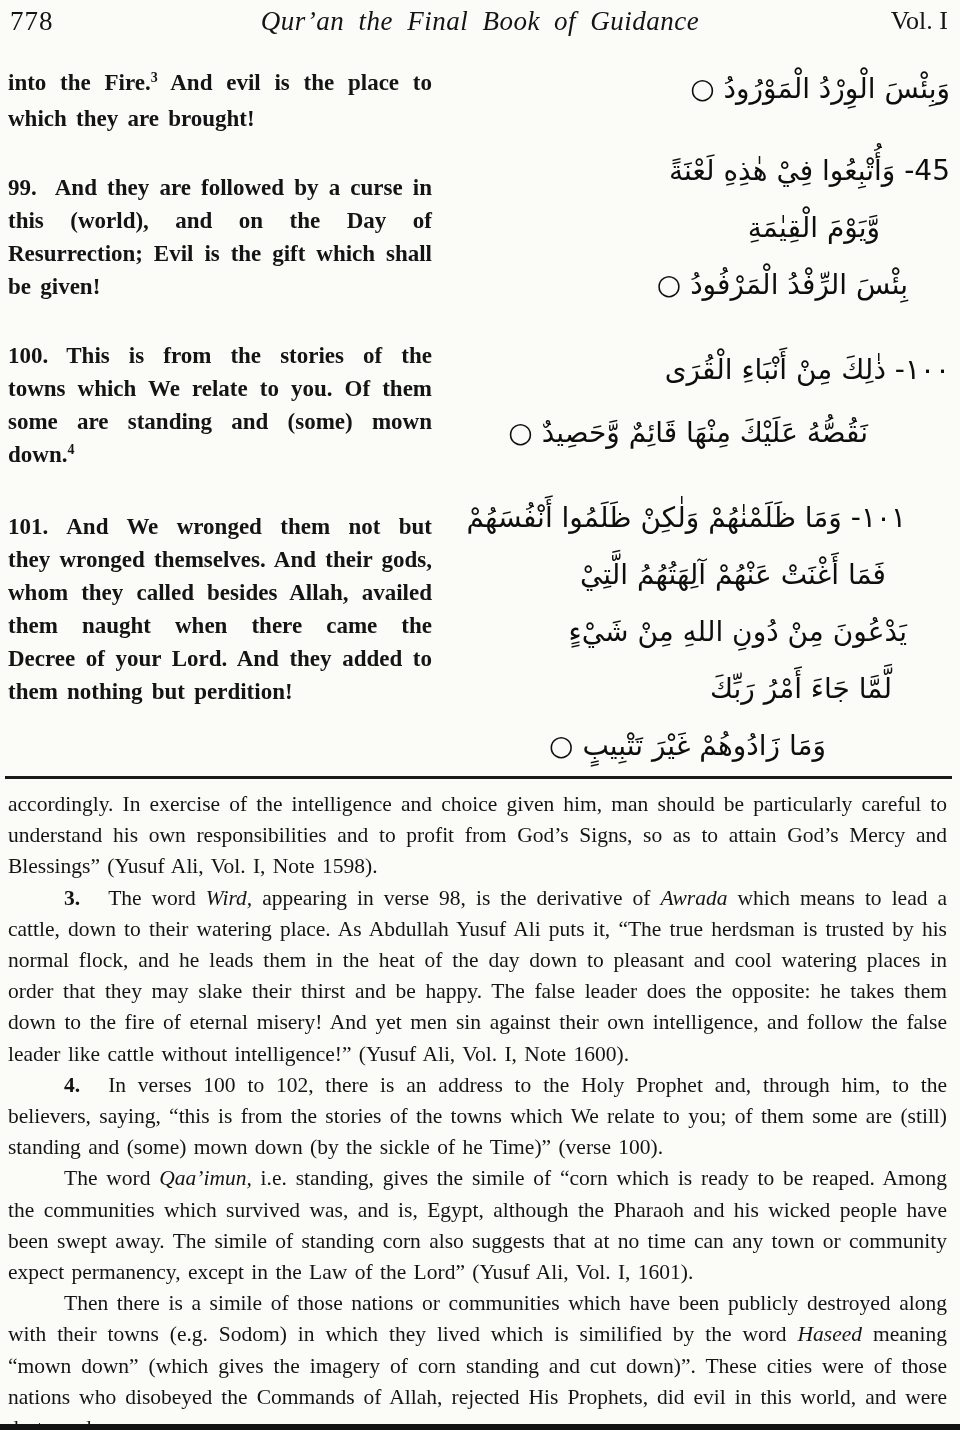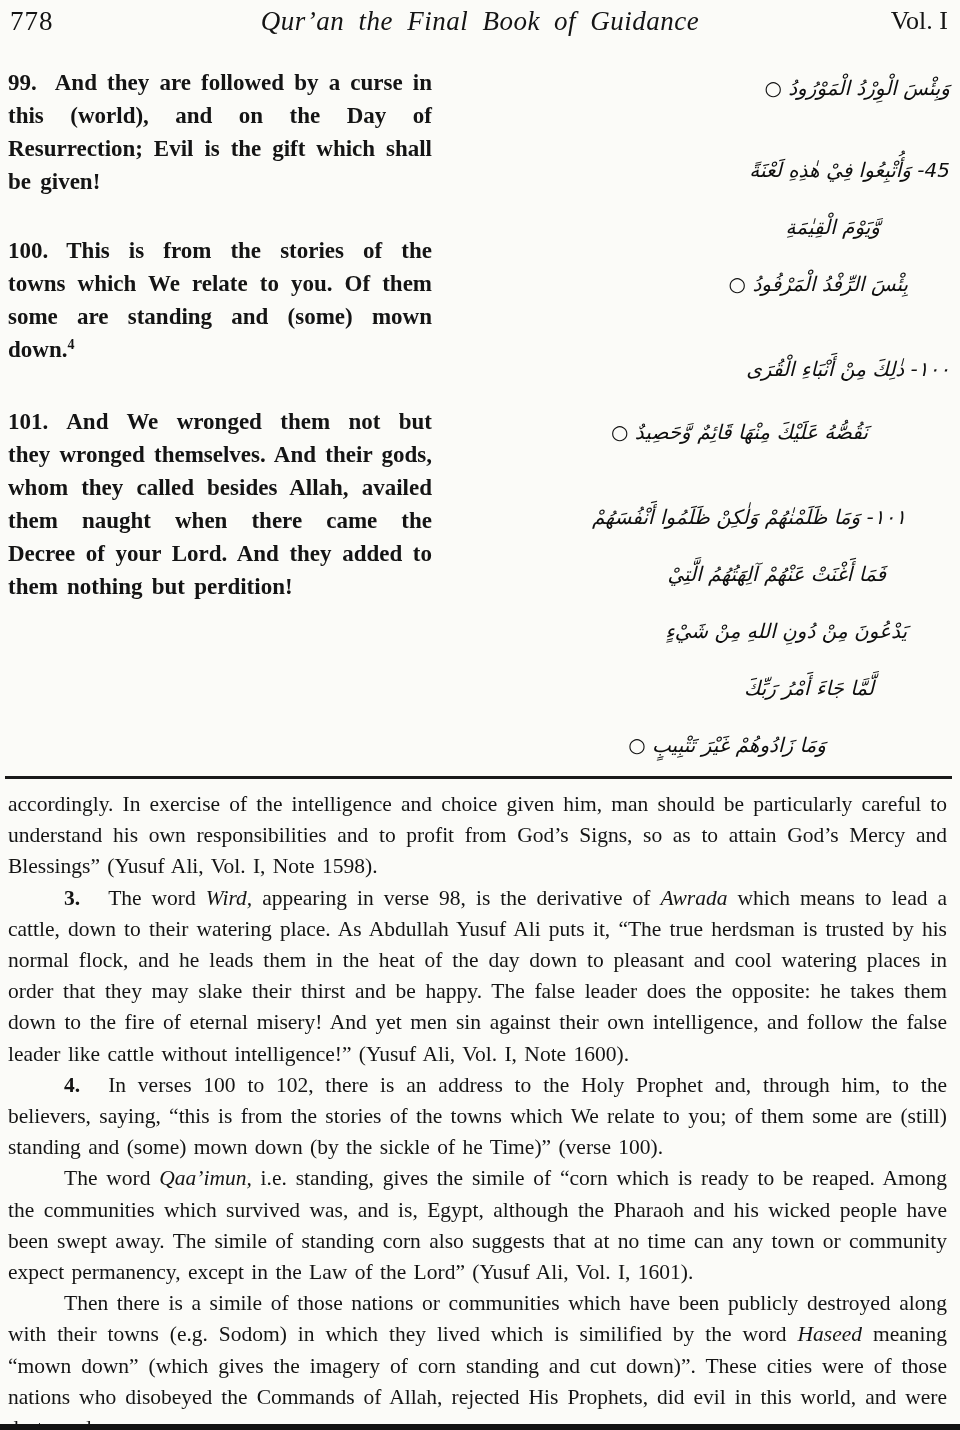--- a/index.html
+++ b/index.html
@@ -41,32 +41,32 @@
   }
   .col-en p { margin: 0 0 36px 0; }
   .col-en p:last-child { margin-bottom: 0; }
   .v-num { margin-right: 18px; }
   .sup { font-size: 14px; position: relative; top: -8px; }
 
   .col-ar {
     position: absolute; right: 10px; top: 0; width: 472px;
     direction: rtl;
     font-family: "DejaVu Sans", sans-serif;
-    font-size: 20px; color: #0e0e0e; font-style: italic;
+    font-size: 28px; color: #0e0e0e;
   }
   .ar-block { margin-bottom: 25px; }
   .ar-line { text-align: right; line-height: 57px; white-space: nowrap; }
   .ar-b3 .ar-line { line-height: 63px; }
   .ar-b2 .ar-line:nth-child(2) { margin-right: 70px; }
   .ar-b2 .ar-line:nth-child(3) { margin-right: 42px; }
   .ar-b3 .ar-line:nth-child(2) { margin-right: 82px; }
   .ar-b4 .ar-line:nth-child(1) { margin-right: 44px; }
   .ar-b4 .ar-line:nth-child(2) { margin-right: 64px; }
   .ar-b4 .ar-line:nth-child(3) { margin-right: 43px; }
-  .ar-b4 .ar-line:nth-child(4) { margin-right: 76px; }
+  .ar-b4 .ar-line:nth-child(4) { margin-right: 58px; }
   .ar-b4 .ar-line:nth-child(5) { margin-right: 124px; }
 
   
   .footnote-divider {
     position: absolute; top: 776px; left: 5px; right: 8px;
     height: 3px; background: #1a1a1a;
   }
   .footnotes {
     position: absolute; top: 789px; left: 8px; right: 13px;
     font-size: 21.5px; line-height: 31.2px;
@@ -87,20 +87,21 @@
 
 <div class="page-header">
   <span class="page-number">778</span>
   <span class="book-title">Qur’an the Final Book of Guidance</span>
   <span class="volume-label">Vol. I</span>
 </div>
 
 <div class="main">
 
   <div class="col-en">
+    <p><span>into the Fire.</span><span class="sup">3</span><span> And evil is the place to which they are brought!</span></p>
     <p><span class="v-num">99.</span><span>And they are followed by a curse in this (world), and on the Day of Resurrection; Evil is the gift which shall be given!</span></p>
     <p><span class="v-num">100.</span><span>This is from the stories of the towns which We relate to you. Of them some are standing and (some) mown down.</span><span class="sup">4</span></p>
     <p><span class="v-num">101.</span><span>And We wronged them not but they wronged themselves. And their gods, whom they called besides Allah, availed them naught when there came the Decree of your Lord. And they added to them nothing but perdition!</span></p>
   </div>
 
   <div class="col-ar">
     <div class="ar-block ar-b1">
       <div class="ar-line">وَبِئْسَ الْوِرْدُ الْمَوْرُودُ ○</div>
     </div>
     <div class="ar-block ar-b2">

